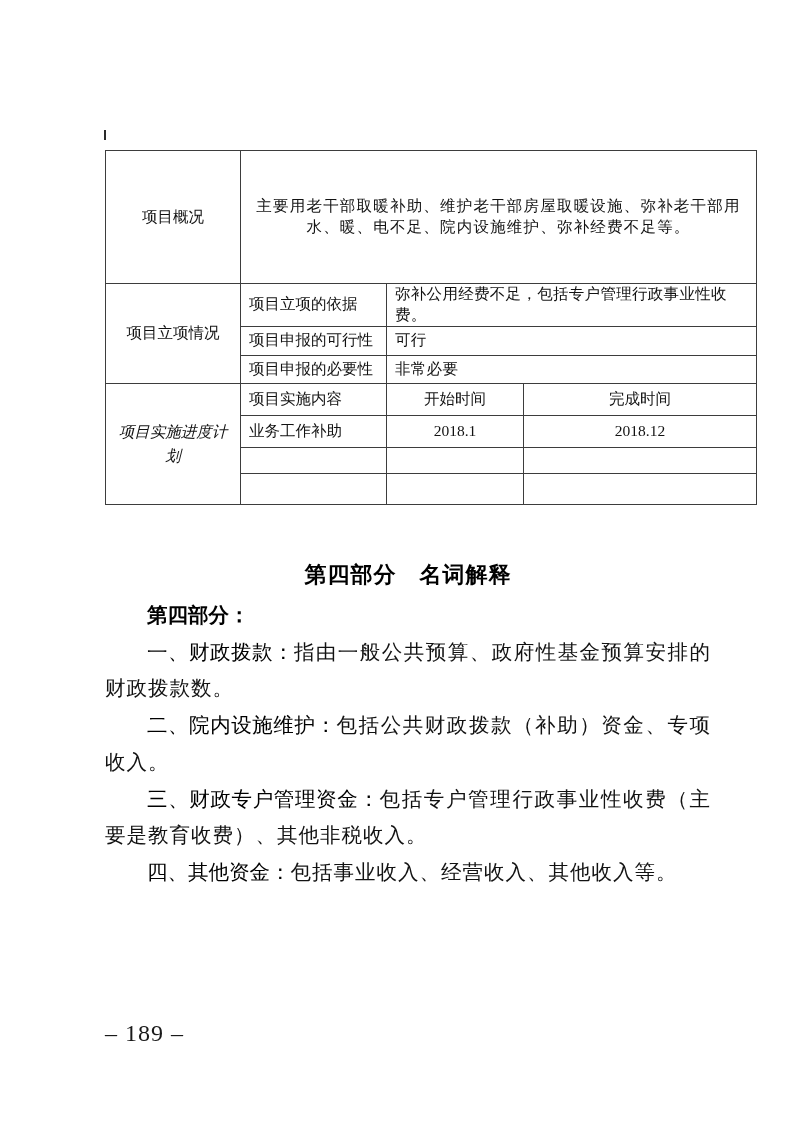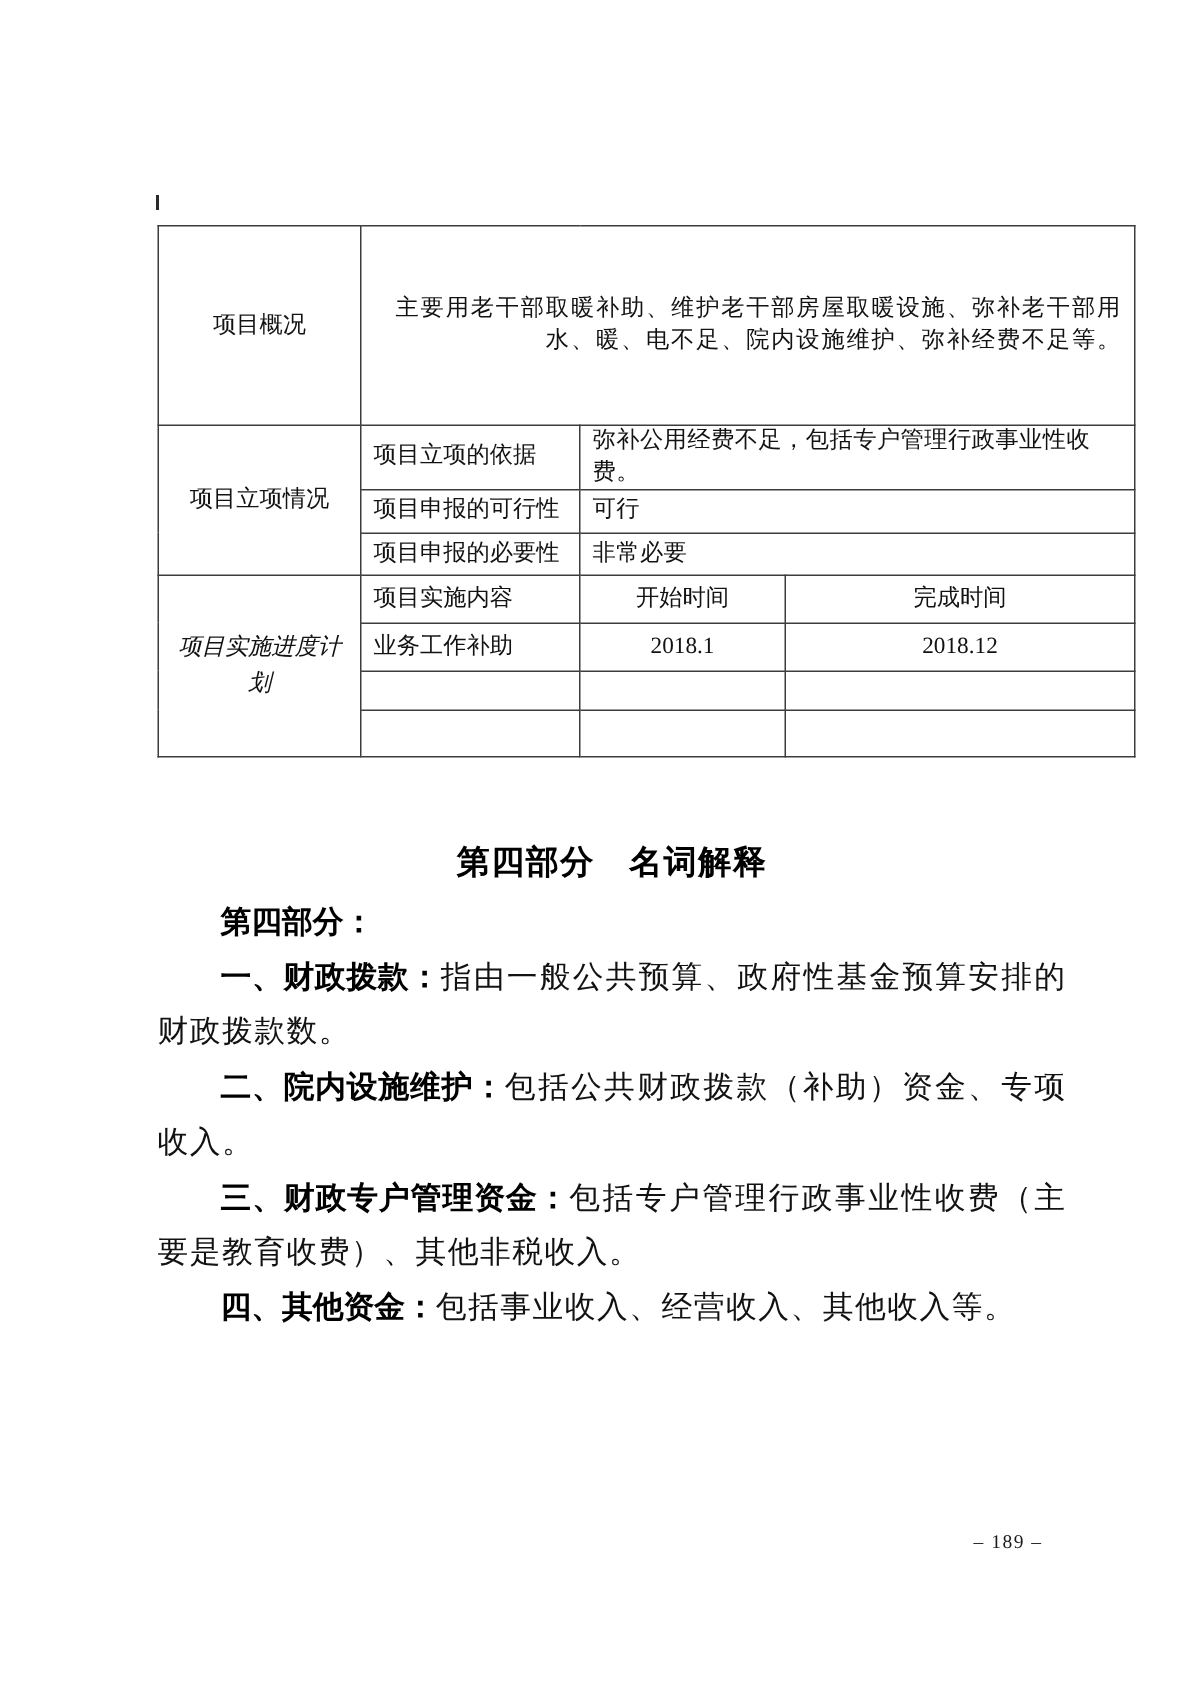--- a/index.html
+++ b/index.html
@@ -18,47 +18,47 @@
     padding:0 8px;vertical-align:middle;
     overflow:hidden;
   }
   td.lab{text-align:center;padding:0 4px;}
   td.no-top{border-top:none;}
   td.oT{border-top:2.2px solid #2a2a2a;}
   td.oL{border-left:2.2px solid #2a2a2a;}
   td.oR{border-right:2.2px solid #2a2a2a;}
   td.oB{border-bottom:2.2px solid #2a2a2a;font-style:italic;}
   td.overview{
-    text-align:right;line-height:33px;letter-spacing:1.2px;padding:0 10px;
+    text-align:center;line-height:33px;letter-spacing:1.2px;padding:0 10px;
   }
   td.val{letter-spacing:0.3px;}
   td.ctr{text-align:center;}
   .wrapLab{display:inline-block;width:118px;text-align:center;line-height:24px;}
   tr.rh1{height:133px;} tr.rh2{height:30px;} tr.rh3{height:29px;} tr.rh4{height:28px;}
   tr.rh5{height:32px;} tr.rh6{height:32px;} tr.rh7{height:26px;} tr.rh8{height:31px;}
   .stub{position:absolute;left:104px;top:130px;width:2px;height:10px;background:#2a2a2a;}
   
   .sec-title{
     position:absolute;left:105px;top:560px;width:606px;
     text-align:center;font-family:"Liberation Sans", sans-serif;
     font-weight:bold;font-size:22px;letter-spacing:1px;color:#000;
   }
   .body-text{
     position:absolute;left:105px;top:597px;width:606px;
     font-size:20.5px;line-height:36.7px;text-align:justify;
   }
   .intro{font-family:"Liberation Sans", sans-serif;font-weight:bold;color:#000;text-indent:42px;}
   .para{text-indent:42px;}
-  .term{font-family:"Liberation Sans", sans-serif;font-weight:bold;color:#000;}
+  .term{font-family:"Liberation Sans", sans-serif;font-weight:normal;color:#000;}
   .def{letter-spacing:1px;}
   
   .page-num{
     position:absolute;left:105px;top:1020px;width:606px;
-    text-align:right;padding-right:16px;box-sizing:border-box;
-    font-size:13px;letter-spacing:1px;color:#1a1a1a;
+    text-align:left;padding-right:16px;box-sizing:border-box;
+    font-size:24px;letter-spacing:1px;color:#1a1a1a;
   }
 </style>
 </head>
 <body>
 
 <div class="page">
 
   <div class="stub"></div>
 
   <table class="doc">

